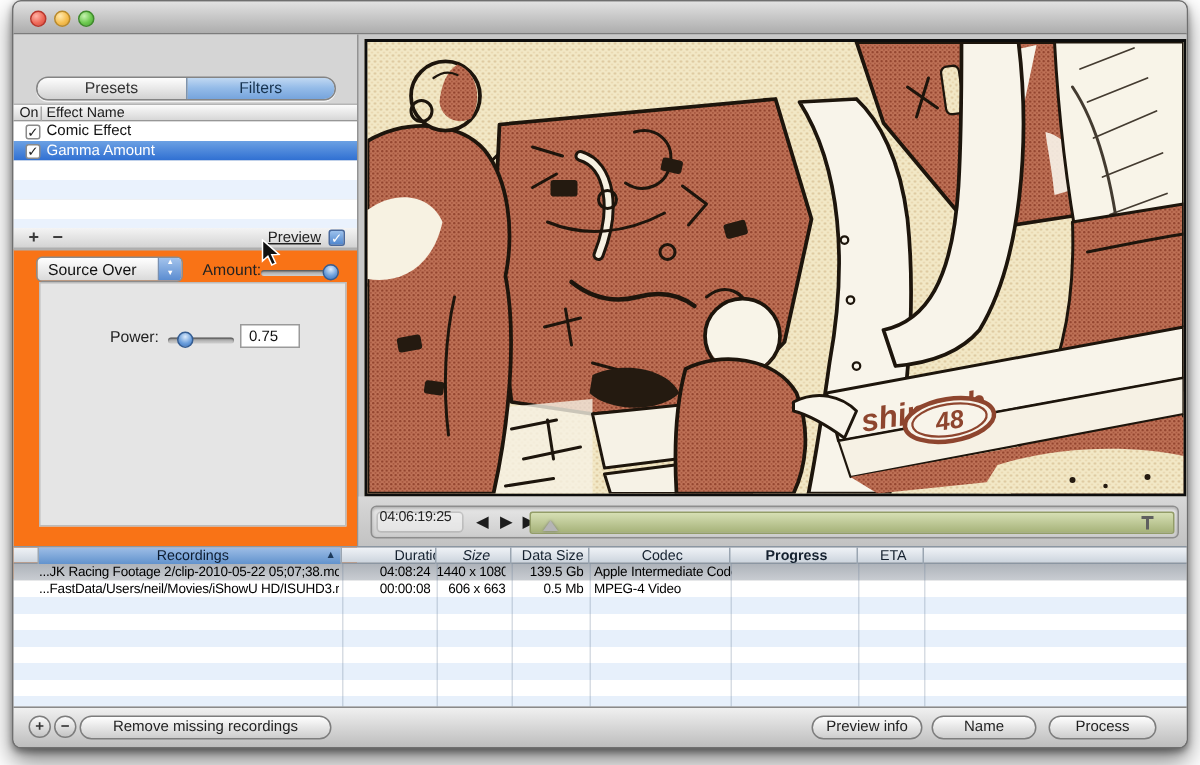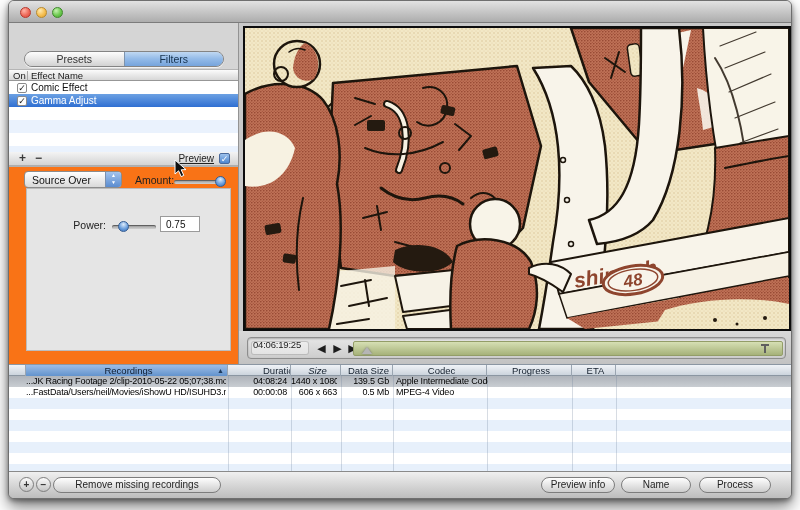--- a/index.html
+++ b/index.html
@@ -150,21 +150,21 @@
         <span class="hdiv"></span>
         <span class="name-col">Effect Name</span>
       </div>
 
       <div class="fx-row" style="top:58px;background:#fff;">
         <span class="cbx">✓</span>
         <span class="nm">Comic Effect</span>
       </div>
       <div class="fx-row sel" style="top:71px;">
         <span class="cbx">✓</span>
-        <span class="nm">Gamma Adjust</span>
+        <span class="nm">Gamma Amount</span>
       </div>
       <div class="stripe" style="top:84px;height:13px;background:#fff;"></div>
       <div class="stripe" style="top:97px;height:13px;background:#eaf2fd;"></div>
       <div class="stripe" style="top:110px;height:13px;background:#fff;"></div>
       <div class="stripe" style="top:123px;height:6px;background:#eaf2fd;"></div>
 
       <div class="fx-footer">
         <span class="fx-pm" style="left:10px;">+</span>
         <span class="fx-pm" style="left:26px;">−</span>
         <span class="lbl-preview">Preview</span>
@@ -350,21 +350,21 @@
     <div class="rec-header">
       <div class="hcell" style="left:0;width:17px;"></div>
       <div class="hcell sorted" style="left:17px;width:202px;">
         <span>Recordings</span>
         <span class="sort-tri">▲</span>
       </div>
       <div class="hcell" style="left:219px;width:63px;padding-left:35px;">Duration</div>
       <div class="hcell" style="left:282px;width:50px;font-style:italic;">Size</div>
       <div class="hcell" style="left:332px;width:52px;">Data Size</div>
       <div class="hcell" style="left:384px;width:94px;">Codec</div>
-      <div class="hcell" style="left:478px;width:85px;">Progress</div>
+      <div class="hcell" style="left:478px;width:85px;font-weight:bold;">Progress</div>
       <div class="hcell" style="left:563px;width:44px;">ETA</div>
       <div class="hcell" style="left:607px;width:177px;border-right:none;"></div>
     </div>
 
     <div class="rec-row sel" style="top:375px;">
       <div class="rcell" style="left:17px;width:200px;">...JK Racing Footage 2/clip-2010-05-22 05;07;38.mov</div>
       <div class="rcell rt" style="left:219px;width:59px;">04:08:24</div>
       <div class="rcell rt" style="left:282px;width:46px;">1440 x 1080</div>
       <div class="rcell rt" style="left:332px;width:48px;">139.5 Gb</div>
       <div class="rcell" style="left:387px;width:92px;">Apple Intermediate Codec</div>

